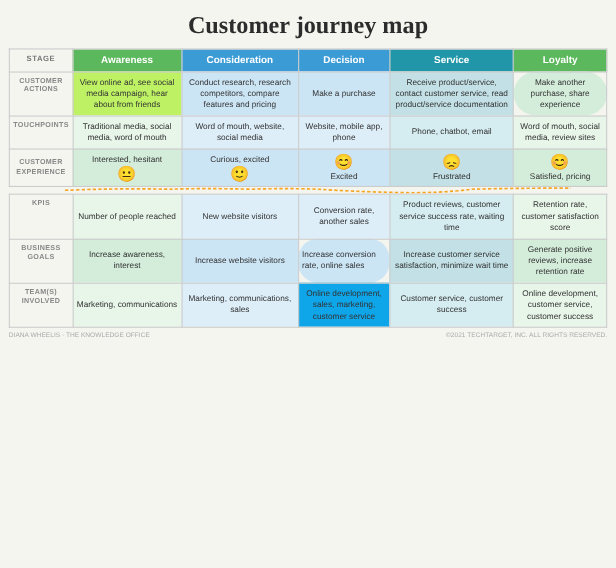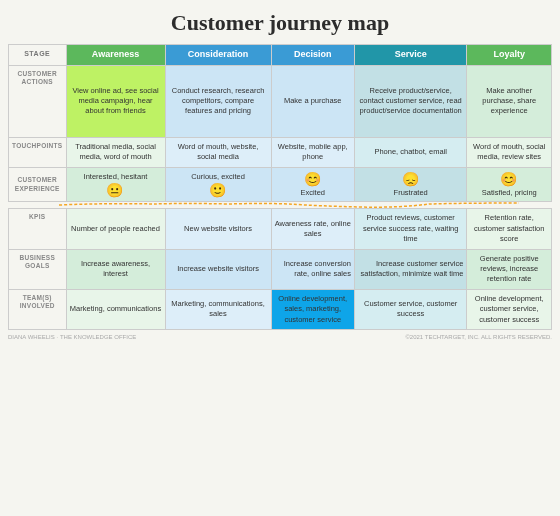--- a/index.html
+++ b/index.html
@@ -94,24 +94,24 @@
         <th class="header-decision">Decision</th>
         <th class="header-service">Service</th>
         <th class="header-loyalty">Loyalty</th>
       </tr>
     </thead>
     <tbody id="table-body">
     <tr>
           <td class="row-label" style="white-space: pre-line; font-size: 6.5px; font-weight: bold; color: rgb(136, 136, 136); background: rgb(245, 245, 240);">CUSTOMER
 ACTIONS</td>
           <td style="background-color: #bef264; vertical-align: middle; text-align: center; padding: 4px 3px; margin-left: 20px;"><span class="cell-text" style="font-size: 7.5px; color: rgb(51, 51, 51); line-height: 1.3;">View online ad, see social media campaign, hear about from friends</span></td>
-          <td style="background-color: rgb(204, 229, 245); vertical-align: middle; text-align: center; padding: 20px 3px;"><span class="cell-text" style="font-size: 7.5px; color: rgb(51, 51, 51); line-height: 1.3;">Conduct research, research competitors, compare features and pricing</span></td>
+          <td style="background-color: rgb(204, 229, 245); vertical-align: middle; text-align: center; padding: 4px 3px;"><span class="cell-text" style="font-size: 7.5px; color: rgb(51, 51, 51); line-height: 1.3;">Conduct research, research competitors, compare features and pricing</span></td>
           <td style="background-color: rgb(204, 229, 245); vertical-align: middle; text-align: center; padding: 4px 3px;"><span class="cell-text" style="font-size: 7.5px; color: rgb(51, 51, 51); line-height: 1.3;">Make a purchase</span></td>
           <td style="background-color: rgb(194, 224, 229); vertical-align: middle; text-align: center; padding: 4px 3px;"><span class="cell-text" style="font-size: 7.5px; color: rgb(51, 51, 51); line-height: 1.3;">Receive product/service, contact customer service, read product/service documentation</span></td>
-          <td style="background-color: rgb(212, 237, 218); vertical-align: middle; text-align: center; padding: 4px 3px;"><span class="cell-text" style="font-size: 7.5px; color: rgb(51, 51, 51); line-height: 1.3;">Make another purchase, share experience</span></td>
+          <td style="background-color: rgb(212, 237, 218); vertical-align: middle; text-align: center; padding: 4px 3px; border-radius: 20px;"><span class="cell-text" style="font-size: 7.5px; color: rgb(51, 51, 51); line-height: 1.3;">Make another purchase, share experience</span></td>
         </tr>
         <tr>
           <td class="row-label" style="white-space: pre-line; font-size: 6.5px; font-weight: bold; color: rgb(136, 136, 136); background: rgb(245, 245, 240);">TOUCHPOINTS</td>
           <td style="background-color: rgb(232, 245, 233); vertical-align: middle; text-align: center; padding: 4px 3px;"><span class="cell-text" style="font-size: 7.5px; color: rgb(51, 51, 51); line-height: 1.3;">Traditional media, social media, word of mouth</span></td>
           <td style="background-color: rgb(221, 238, 249); vertical-align: middle; text-align: center; padding: 4px 3px;"><span class="cell-text" style="font-size: 7.5px; color: rgb(51, 51, 51); line-height: 1.3;">Word of mouth, website, social media</span></td>
           <td style="background-color: rgb(221, 238, 249); vertical-align: middle; text-align: center; padding: 4px 3px;"><span class="cell-text" style="font-size: 7.5px; color: rgb(51, 51, 51); line-height: 1.3;">Website, mobile app, phone</span></td>
           <td style="background-color: rgb(213, 237, 241); vertical-align: middle; text-align: center; padding: 4px 3px;"><span class="cell-text" style="font-size: 7.5px; color: rgb(51, 51, 51); line-height: 1.3;">Phone, chatbot, email</span></td>
           <td style="background-color: rgb(232, 245, 233); vertical-align: middle; text-align: center; padding: 4px 3px;"><span class="cell-text" style="font-size: 7.5px; color: rgb(51, 51, 51); line-height: 1.3;">Word of mouth, social media, review sites</span></td>
         </tr>
         <tr class="experience-row">
@@ -152,31 +152,31 @@
           <td colspan="6" style="padding: 0px; border: none; background: rgb(245, 245, 240); height: 6px;">
             <svg width="100%" height="6" style="display: block;">
               <path d="M50,3 Q100,1 145,2 Q175,1 220,2 Q250,1 280,2 Q310,4 350,5 Q390,6 420,2 Q460,1 510,1" stroke="#f5a623" stroke-width="1.5" fill="none" stroke-dasharray="3,2"></path>
             </svg>
           </td>
         </tr>
         <tr>
           <td class="row-label" style="white-space: pre-line; font-size: 6.5px; font-weight: bold; color: rgb(136, 136, 136); background: rgb(245, 245, 240);">KPIS</td>
           <td style="background-color: rgb(232, 245, 233); vertical-align: middle; text-align: center; padding: 4px 3px;"><span class="cell-text" style="font-size: 7.5px; color: rgb(51, 51, 51); line-height: 1.3;">Number of people reached</span></td>
           <td style="background-color: rgb(221, 238, 249); vertical-align: middle; text-align: center; padding: 4px 3px;"><span class="cell-text" style="font-size: 7.5px; color: rgb(51, 51, 51); line-height: 1.3;">New website visitors</span></td>
-          <td style="background-color: rgb(221, 238, 249); vertical-align: middle; text-align: center; padding: 4px 3px;"><span class="cell-text" style="font-size: 7.5px; color: rgb(51, 51, 51); line-height: 1.3;">Awareness rate, online sales</span></td>
+          <td style="background-color: rgb(221, 238, 249); vertical-align: middle; text-align: center; padding: 4px 3px;"><span class="cell-text" style="font-size: 7.5px; color: rgb(51, 51, 51); line-height: 1.3;">Conversion rate, another sales</span></td>
           <td style="background-color: rgb(213, 237, 241); vertical-align: middle; text-align: center; padding: 4px 3px;"><span class="cell-text" style="font-size: 7.5px; color: rgb(51, 51, 51); line-height: 1.3;">Product reviews, customer service success rate, waiting time</span></td>
           <td style="background-color: rgb(232, 245, 233); vertical-align: middle; text-align: center; padding: 4px 3px;"><span class="cell-text" style="font-size: 7.5px; color: rgb(51, 51, 51); line-height: 1.3;">Retention rate, customer satisfaction score</span></td>
         </tr>
         <tr>
           <td class="row-label" style="white-space: pre-line; font-size: 6.5px; font-weight: bold; color: rgb(136, 136, 136); background: rgb(245, 245, 240);">BUSINESS
 GOALS</td>
           <td style="background-color: rgb(212, 237, 218); vertical-align: middle; text-align: center; padding: 4px 3px;"><span class="cell-text" style="font-size: 7.5px; color: rgb(51, 51, 51); line-height: 1.3;">Increase awareness, interest</span></td>
           <td style="background-color: rgb(204, 229, 245); vertical-align: middle; text-align: center; padding: 4px 3px;"><span class="cell-text" style="font-size: 7.5px; color: rgb(51, 51, 51); line-height: 1.3;">Increase website visitors</span></td>
-          <td style="background-color: rgb(204, 229, 245); vertical-align: middle; text-align: right; padding: 4px 3px;"><span class="cell-text" style="font-size: 7.5px; color: rgb(51, 51, 51); line-height: 1.3;">Increase conversion rate, online sales</span></td>
-          <td style="background-color: rgb(194, 224, 229); vertical-align: middle; text-align: right; padding: 4px 3px;"><span class="cell-text" style="font-size: 7.5px; color: rgb(51, 51, 51); line-height: 1.3;">Increase customer service satisfaction, minimize wait time</span></td>
+          <td style="background-color: rgb(204, 229, 245); vertical-align: middle; text-align: left; padding: 4px 3px; border-radius: 18px;"><span class="cell-text" style="font-size: 7.5px; color: rgb(51, 51, 51); line-height: 1.3;">Increase conversion rate, online sales</span></td>
+          <td style="background-color: rgb(194, 224, 229); vertical-align: middle; text-align: center; padding: 4px 3px;"><span class="cell-text" style="font-size: 7.5px; color: rgb(51, 51, 51); line-height: 1.3;">Increase customer service satisfaction, minimize wait time</span></td>
           <td style="background-color: rgb(212, 237, 218); vertical-align: middle; text-align: center; padding: 4px 3px;"><span class="cell-text" style="font-size: 7.5px; color: rgb(51, 51, 51); line-height: 1.3;">Generate positive reviews, increase retention rate</span></td>
         </tr>
         <tr>
           <td class="row-label" style="white-space: pre-line; font-size: 6.5px; font-weight: bold; color: rgb(136, 136, 136); background: rgb(245, 245, 240);">TEAM(S)
 INVOLVED</td>
           <td style="background-color: rgb(232, 245, 233); vertical-align: middle; text-align: center; padding: 4px 3px;"><span class="cell-text" style="font-size: 7.5px; color: rgb(51, 51, 51); line-height: 1.3;">Marketing, communications</span></td>
           <td style="background-color: rgb(221, 238, 249); vertical-align: middle; text-align: center; padding: 4px 3px;"><span class="cell-text" style="font-size: 7.5px; color: rgb(51, 51, 51); line-height: 1.3;">Marketing, communications, sales</span></td>
           <td style="background-color: #0ea5e9; vertical-align: middle; text-align: center; padding: 4px 3px;"><span class="cell-text" style="font-size: 7.5px; color: rgb(51, 51, 51); line-height: 1.3;">Online development, sales, marketing, customer service</span></td>
           <td style="background-color: rgb(213, 237, 241); vertical-align: middle; text-align: center; padding: 4px 3px;"><span class="cell-text" style="font-size: 7.5px; color: rgb(51, 51, 51); line-height: 1.3;">Customer service, customer success</span></td>
           <td style="background-color: rgb(232, 245, 233); vertical-align: middle; text-align: center; padding: 4px 3px;"><span class="cell-text" style="font-size: 7.5px; color: rgb(51, 51, 51); line-height: 1.3;">Online development, customer service, customer success</span></td>

